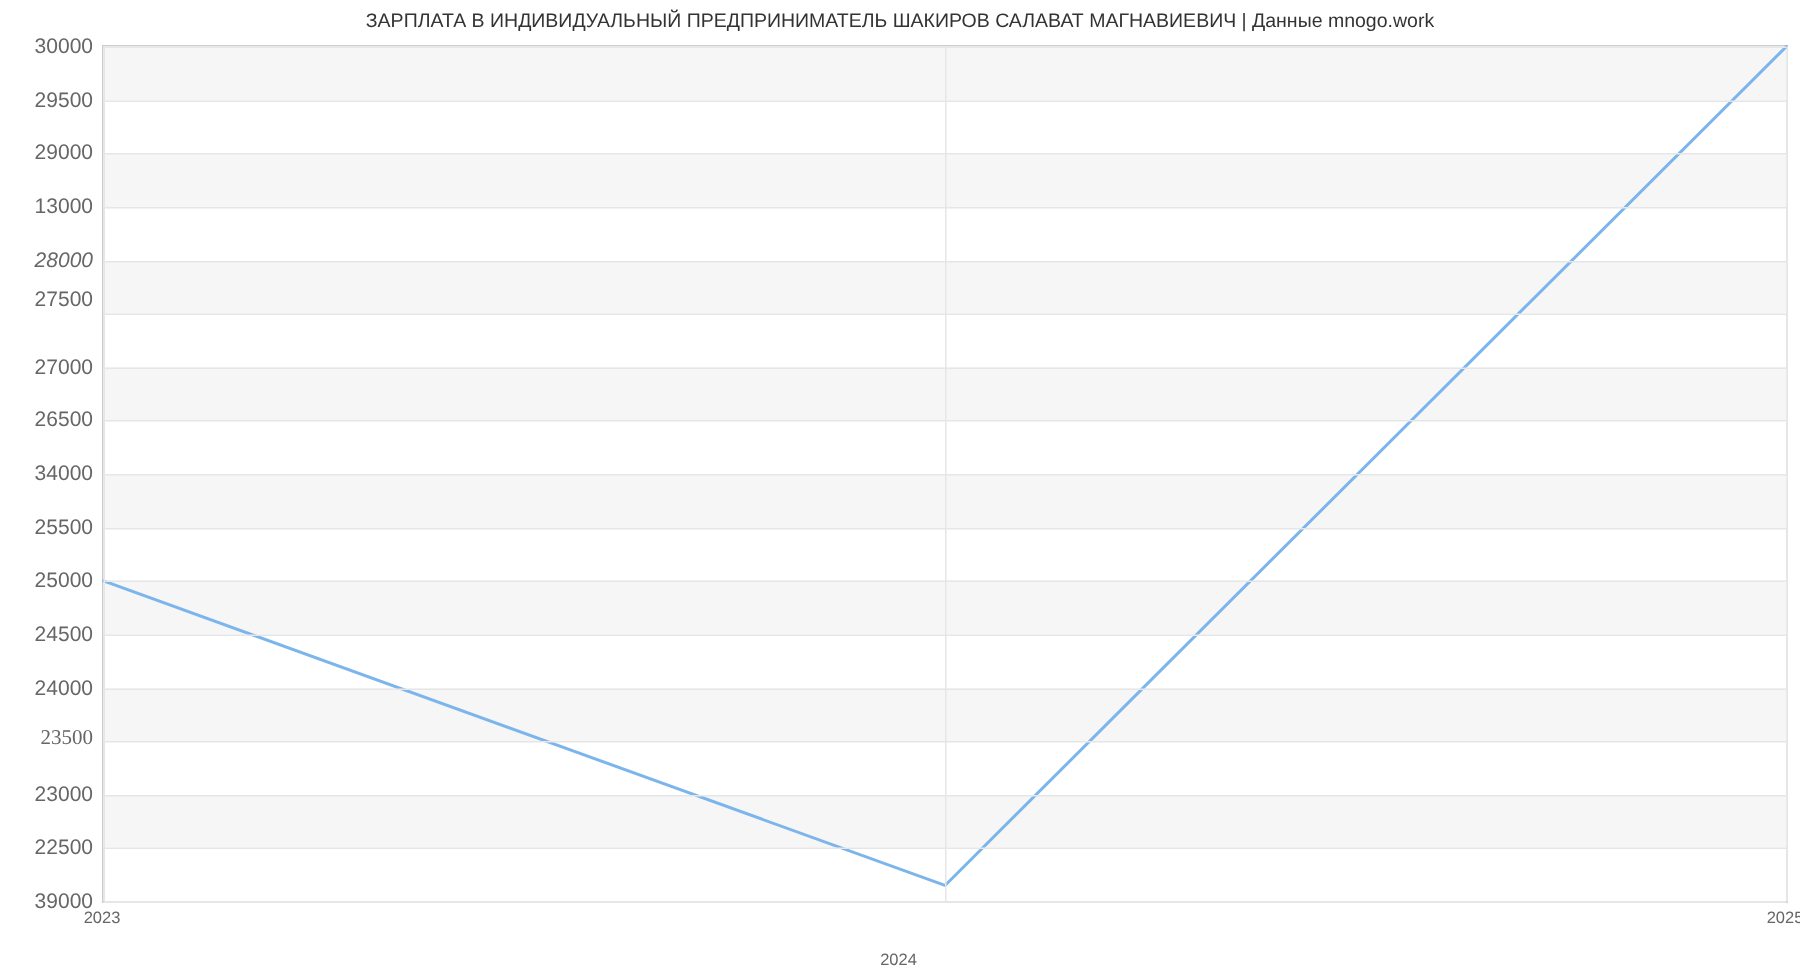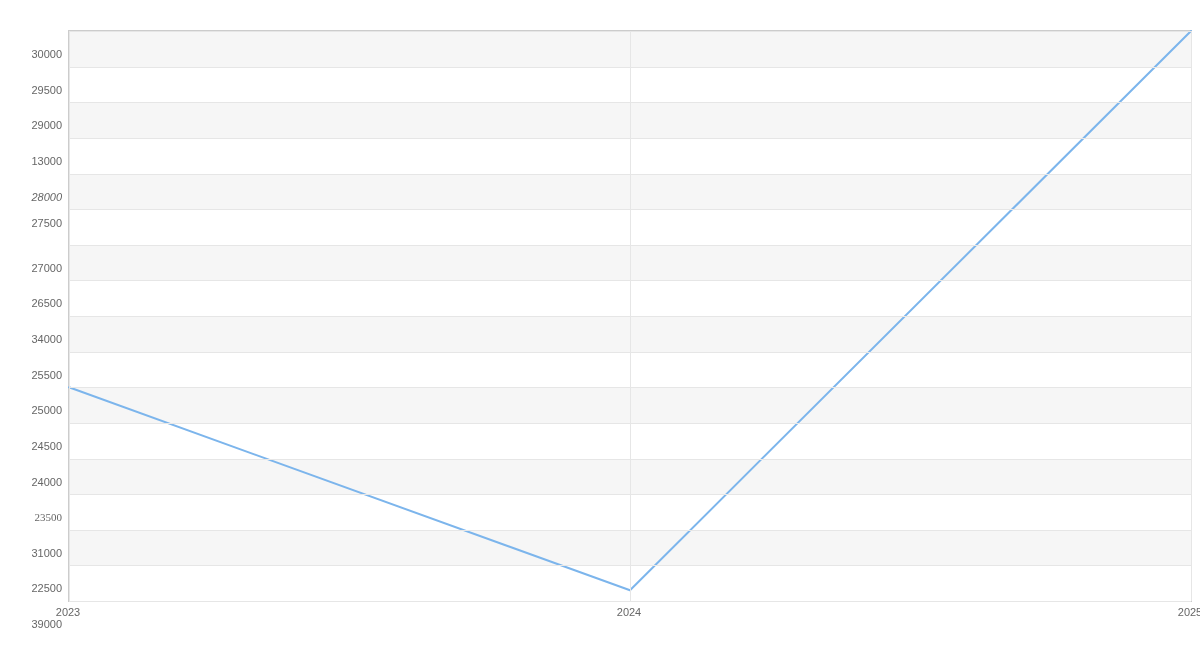--- a/index.html
+++ b/index.html
@@ -52,24 +52,23 @@
     top: 0;
     height: 100%;
     width: 0;
     border-left: 1px solid #e6e6e6;
   }
   .ylab {
     position: absolute;
     right: 1138px; 
     width: 56px;
     text-align: right;
-    font-size: 11px;
+    font-size: 14px;
     color: #666666;
     transform: translateY(-50%);
-    margin-top: 24px;
   }
   .xlab {
     position: absolute;
     top: 606px;
     font-size: 11px;
     color: #666666;
     transform: translateX(-50%);
   }
   svg.series {
     position: absolute;
@@ -85,20 +84,21 @@
     stroke: #7cb5ec;
     stroke-width: 2;
     stroke-linejoin: round;
     stroke-linecap: round;
   }
 </style>
 </head>
 <body>
 
 <div class="chart">
+  <div class="title">ЗАРПЛАТА В ИНДИВИДУАЛЬНЫЙ ПРЕДПРИНИМАТЕЛЬ ШАКИРОВ САЛАВАТ МАГНАВИЕВИЧ | Данные mnogo.work</div>
   <div class="plot" id="plot">
       <div class="band" style="top: 0px; height: 35.625px;"></div>
       <div class="band" style="top: 71.25px; height: 35.625px;"></div>
       <div class="band" style="top: 142.5px; height: 35.625px;"></div>
       <div class="band" style="top: 213.75px; height: 35.625px;"></div>
       <div class="band" style="top: 285px; height: 35.625px;"></div>
       <div class="band" style="top: 356.25px; height: 35.625px;"></div>
       <div class="band" style="top: 427.5px; height: 35.625px;"></div>
       <div class="band" style="top: 498.75px; height: 35.625px;"></div>
     <svg class="series" id="series-svg" viewBox="0 0 1122 570" preserveAspectRatio="none">
@@ -120,31 +120,31 @@
       <div class="hgrid" style="top: 106.875px;"></div>
       <div class="hgrid" style="top: 71.25px;"></div>
       <div class="hgrid" style="top: 35.625px;"></div>
       <div class="hgrid" style="top: 0px;"></div>
       <div class="vgrid" style="left: 0px;"></div>
       <div class="vgrid" style="left: 561px;"></div>
       <div class="vgrid" style="left: 1122px;"></div>
     </div>
 <div class="ylab" style="top: 600px;">39000</div>
     <div class="ylab" style="top: 564.375px;">22500</div>
-    <div class="ylab" style="top: 528.75px;">31000</div>
+    <div class="ylab" style="top: 528.75px;">23000</div>
     <div class="ylab" style="top: 493.125px; font-family: Liberation Serif, serif;">23500</div>
     <div class="ylab" style="top: 457.5px;">24000</div>
     <div class="ylab" style="top: 421.875px;">24500</div>
     <div class="ylab" style="top: 386.25px;">25000</div>
     <div class="ylab" style="top: 350.625px;">25500</div>
     <div class="ylab" style="top: 315px;">34000</div>
     <div class="ylab" style="top: 279.375px;">26500</div>
     <div class="ylab" style="top: 243.75px;">27000</div>
     <div class="ylab" style="top: 199px;">27500</div>
     <div class="ylab" style="top: 172.5px; font-style: italic;">28000</div>
     <div class="ylab" style="top: 136.875px;">13000</div>
     <div class="ylab" style="top: 101.25px;">29000</div>
     <div class="ylab" style="top: 65.625px;">29500</div>
     <div class="ylab" style="top: 30px;">30000</div>
     <div class="xlab" style="left: 68px;">2023</div>
-    <div class="xlab" style="left: 629px;">2024</div>
+    <div class="xlab" style="left: 599px; margin-top: 28px;">2024</div>
     <div class="xlab" style="left: 1190px;">2025</div>
   </div>
 
 </body></html>

